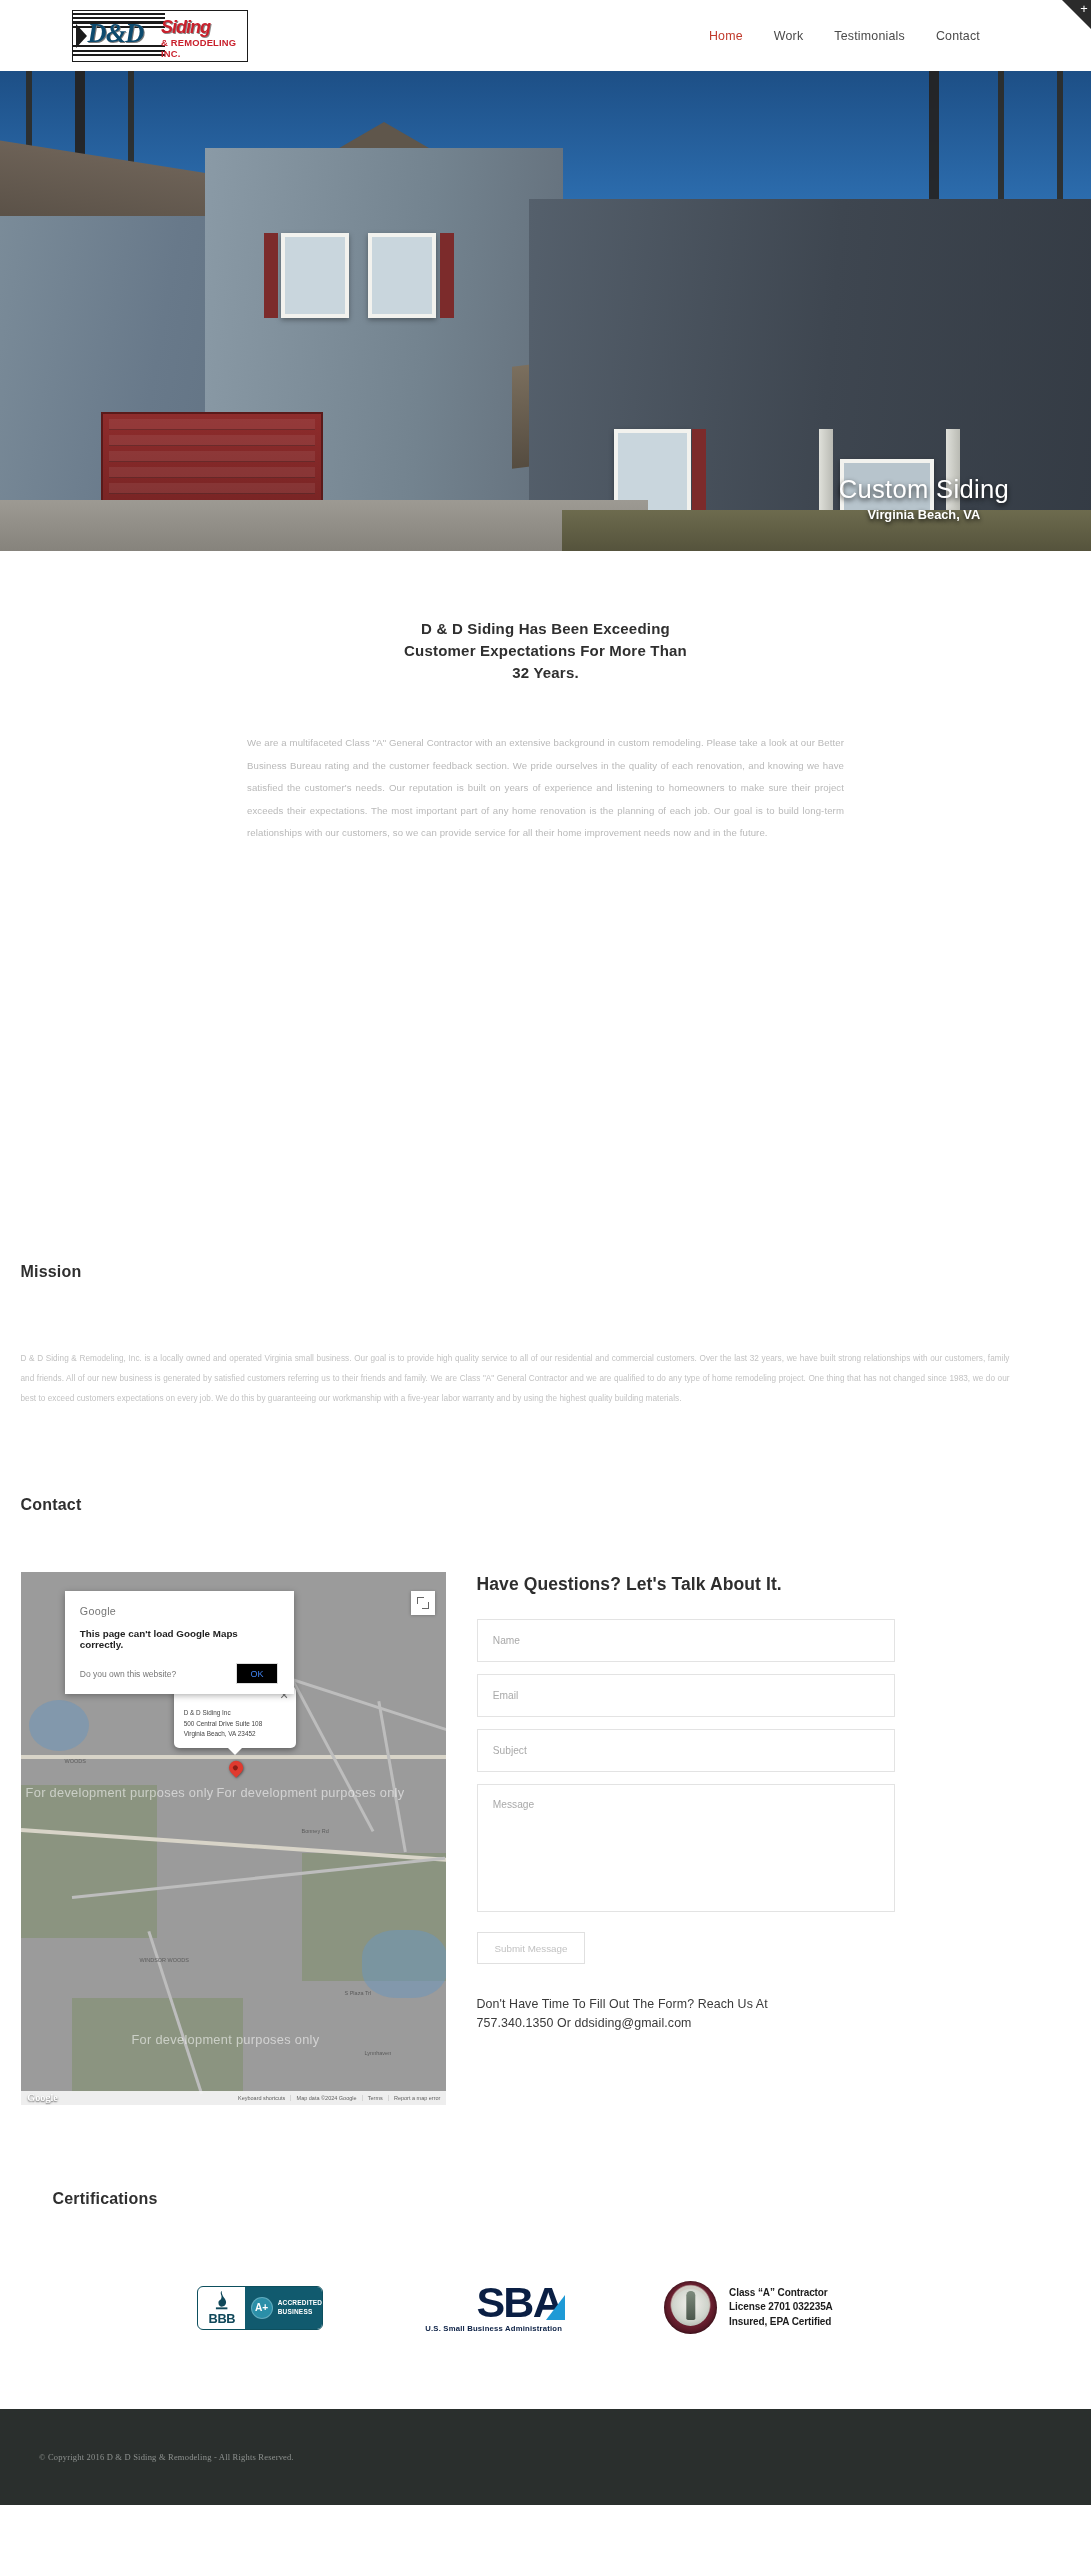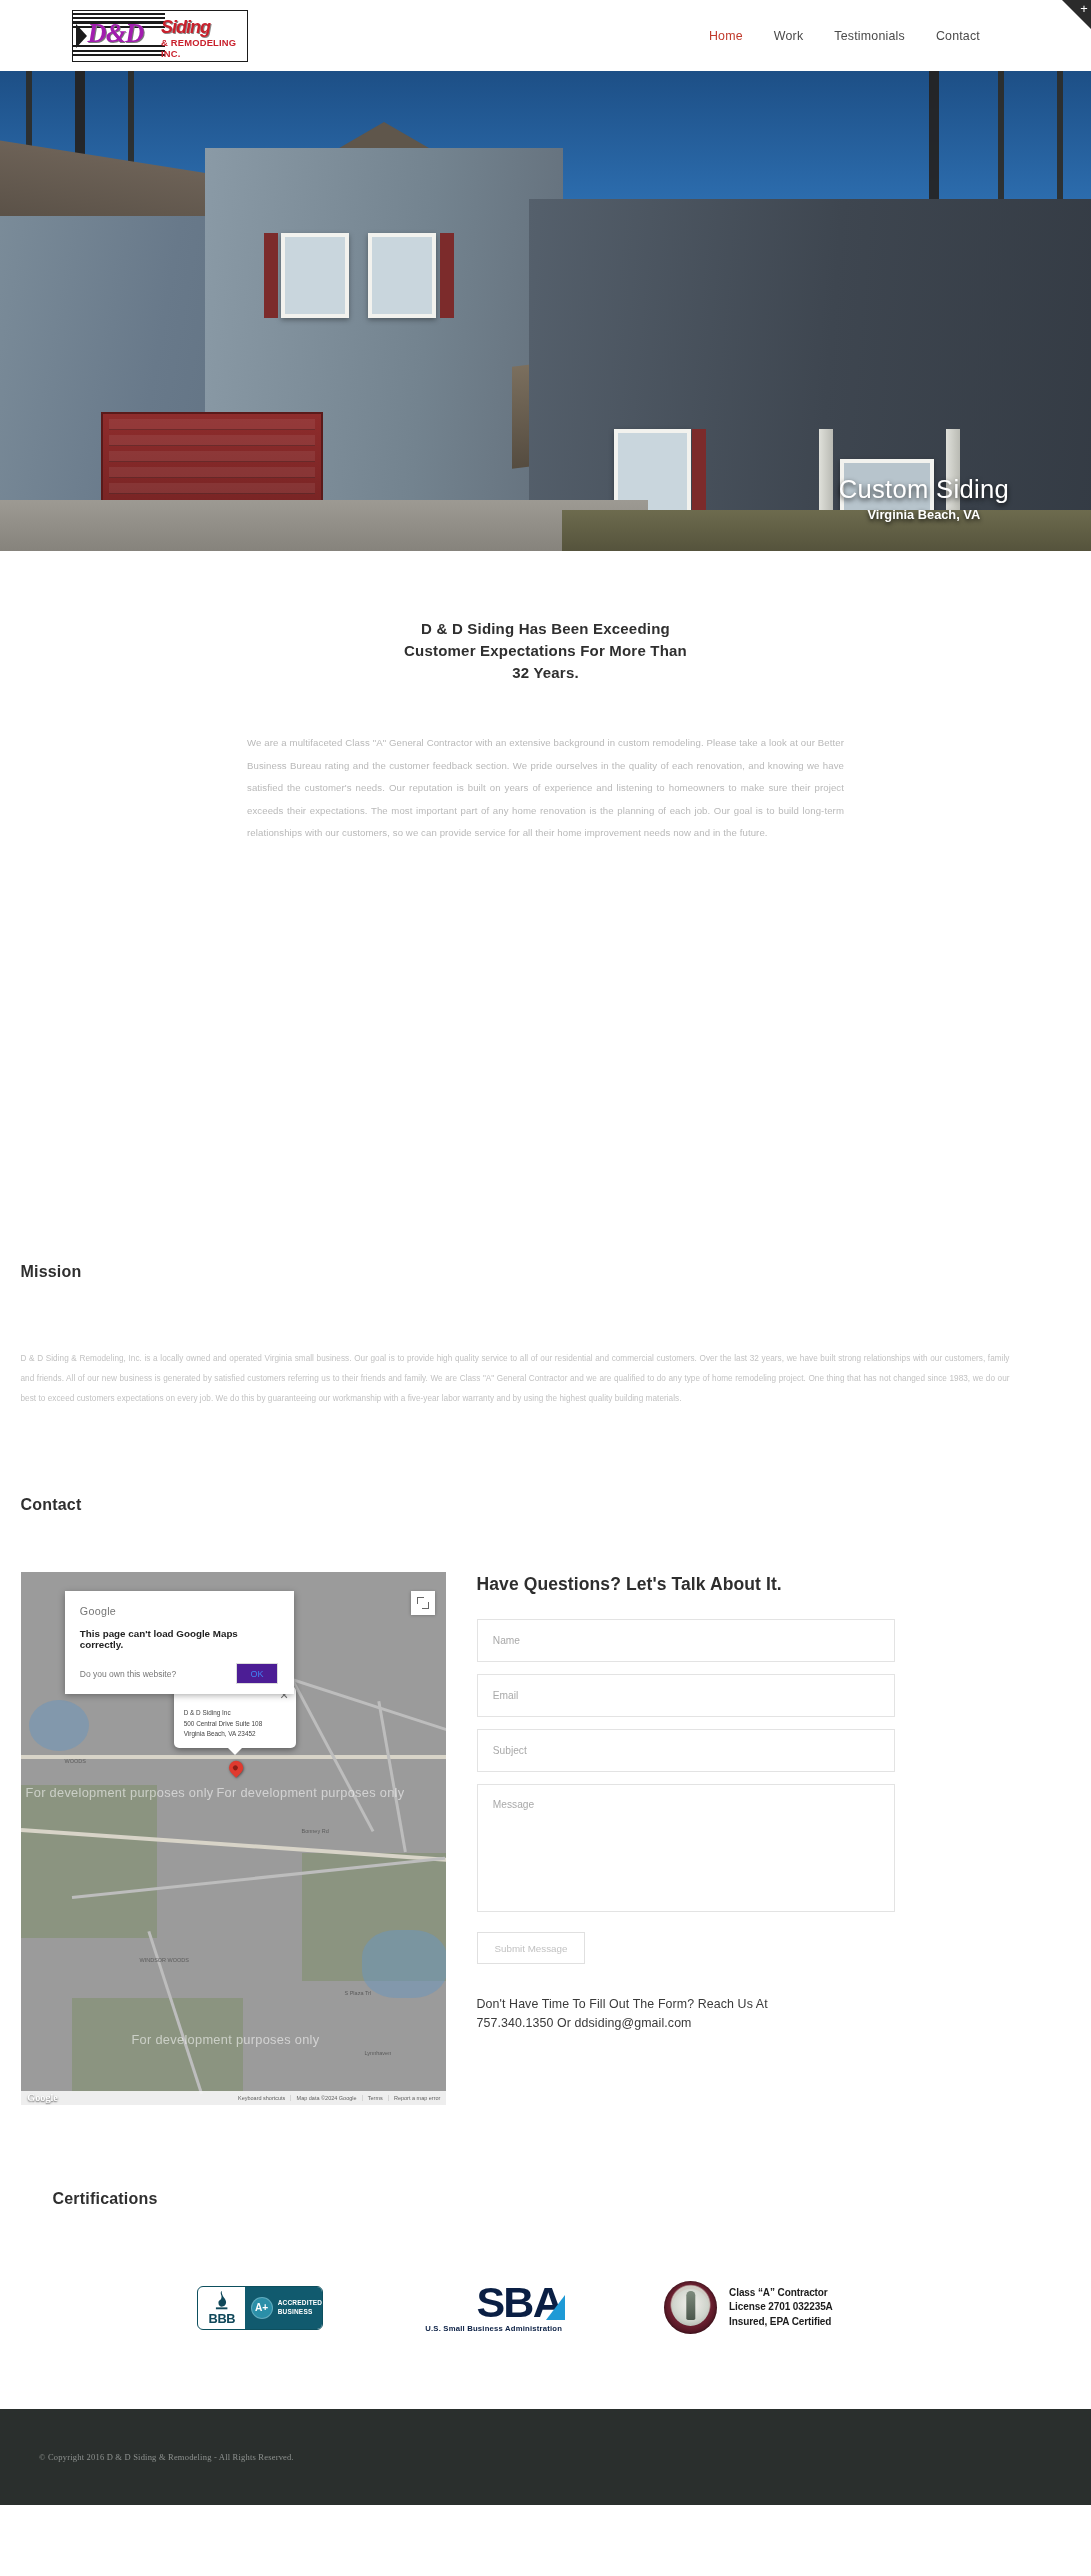--- a/index.html
+++ b/index.html
@@ -43,21 +43,21 @@
     position: absolute; left: 3.4px; top: 13.6px;
     width: 0; height: 0;
     border-top: 12px solid transparent;
     border-bottom: 12px solid transparent;
     border-left: 11px solid #1b1b1b;
   }
   .logo-dd {
     position: absolute; left: 14.5px; top: 7.7px;
     font-family: "Liberation Serif", serif;
     font-weight: bold; font-style: italic;
-    font-size: 26.4px; color: #a21caf; letter-spacing: -0.9px;
+    font-size: 26.4px; color: #0c4a6e; letter-spacing: -0.9px;
     text-shadow: 0.9px 0.9px 0 #7a7a7a;
   }
   .logo-siding {
     position: absolute; left: 88px; top: 6px;
     font-family: "Liberation Sans", sans-serif;
     font-weight: bold; font-style: italic;
     font-size: 18px; color: #c9202c; letter-spacing: -1px;
     text-shadow: 0.9px 0.9px 0 #8a8a8a;
   }
   .logo-sub {
@@ -268,21 +268,21 @@
     font-size: 10.7px; color: #757575; letter-spacing: 0.3px; margin-bottom: 11px;
   }
   .map-dialog .g-msg {
     font-size: 9.8px; color: #222; font-weight: bold; margin-bottom: 13.6px;
   }
   .map-dialog .g-row {
     display: flex; align-items: center; justify-content: space-between;
   }
   .map-dialog .g-own { font-size: 8.5px; color: #777; }
   .map-ok-btn {
-    border: 0.9px solid #dcdcdc; background: #4c1d95;
+    border: 0.9px solid #dcdcdc; background: #000000;
     padding: 4.3px 13.6px; font-size: 9px; color: #4184f3;
     cursor: pointer; font-family: "Liberation Sans", sans-serif;
   }
   .map-fullscreen {
     position: absolute; right: 10.2px; top: 19px;
     width: 24px; height: 24px; background: #fff;
     box-shadow: 0 0.9px 3.4px rgba(0,0,0,.3);
     z-index: 21; cursor: pointer;
   }
   .map-fullscreen::before, .map-fullscreen::after {

